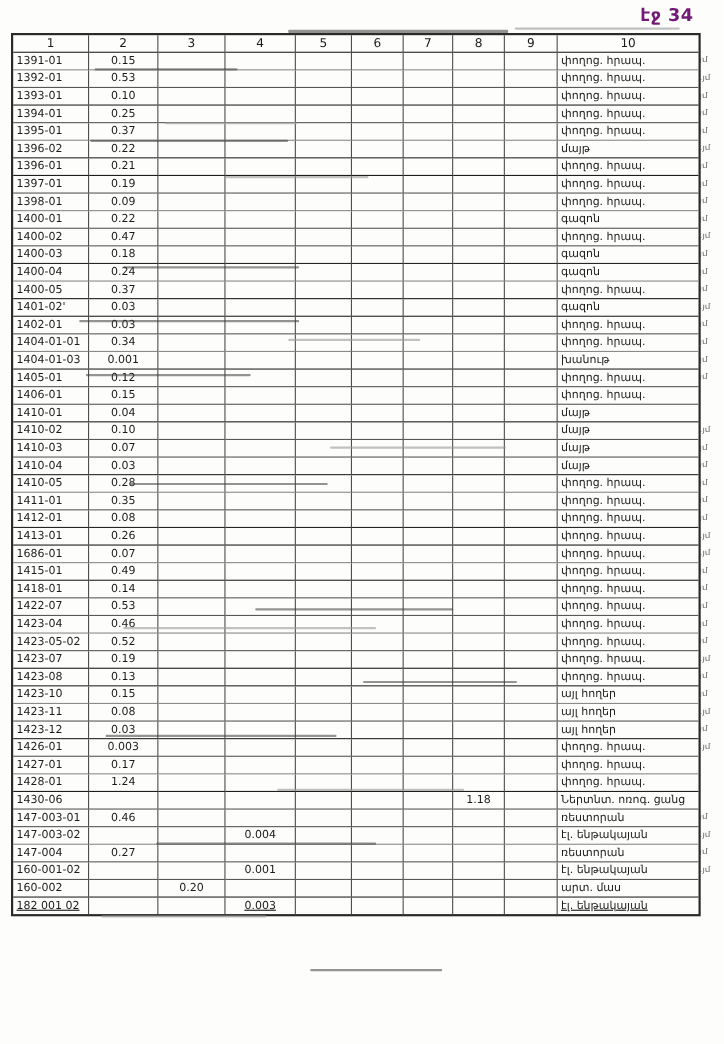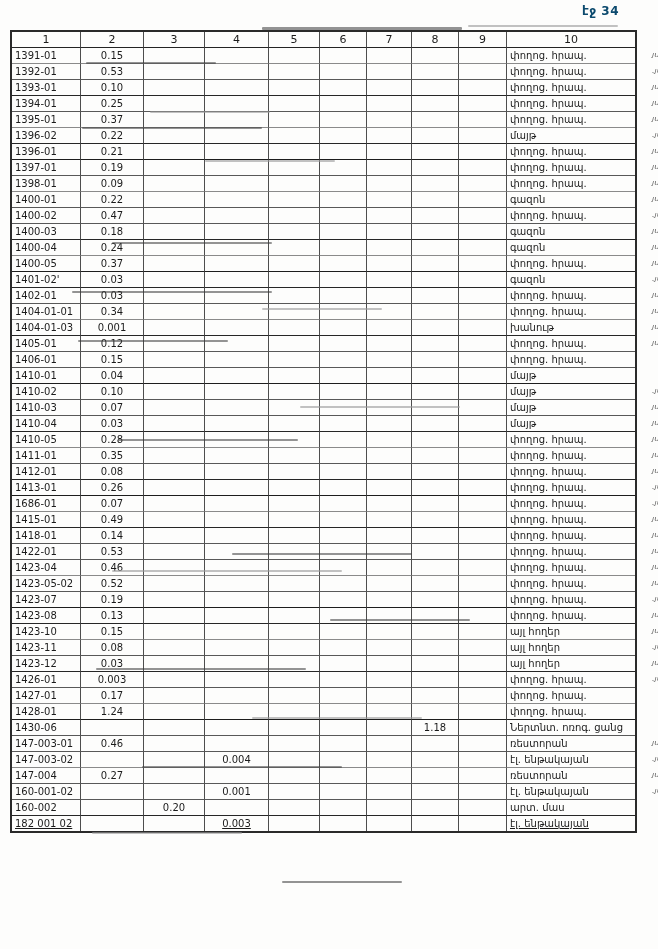--- a/index.html
+++ b/index.html
@@ -6,21 +6,21 @@
   #page{
     position:relative;
     width:658px;height:949px;
     background:#fdfdfc;
     font-family:"DejaVu Sans","Liberation Sans",sans-serif;
     color:#1b1b1b;
     overflow:hidden;
   }
   #page-label{
     position:absolute;top:4px;left:582px;
-    font-size:12px;font-weight:bold;color:#0c4a6e;
+    font-size:16px;font-weight:bold;color:#701a75;
     letter-spacing:0.5px;
   }
   #table-wrap{position:absolute;top:30px;left:10px;}
   table.scan-table{
     border-collapse:separate;border-spacing:0;
     table-layout:fixed;width:623px;
     border:2px solid #2a2a2a;
   }
   table.scan-table th, table.scan-table td{
     height:15px;
@@ -40,22 +40,22 @@
   table.scan-table tbody tr:last-child td{border-bottom:none;text-decoration:underline;}
   
   table.scan-table tbody tr:nth-child(3n) td{border-bottom-color:#262626;}
   table.scan-table tbody tr:nth-child(4n+1) td{border-bottom-color:#8a8a8a;}
   table.scan-table tbody tr:nth-child(7n) td{border-bottom-color:#1d1d1d;border-bottom-width:1px;}
   td.c1{text-align:left;padding-left:5px;}
   td.c2,td.c3,td.c4,td.c5,td.c6,td.c7,td.c8,td.c9{text-align:center;}
   td.c10{text-align:left;padding-left:4px;}
   #margin-marks{position:absolute;top:30px;left:636px;width:22px;}
   #margin-marks .mark{
-    position:absolute;left:16px;
-    font-size:8px;font-style:italic;color:#4a4a4a;opacity:0.85;
+    position:absolute;left:0;
+    font-size:8px;color:#4a4a4a;opacity:0.85;
     transform:scaleY(0.9);
     white-space:nowrap;
   }
   .streak{position:absolute;background:#3d3d3d;opacity:0.55;border-radius:1px;pointer-events:none;}
   .streak.light{background:#9a9a9a;opacity:0.6;}
 </style>
 </head>
 <body>
 
 <div id="page">
@@ -457,21 +457,21 @@
             <td class="c3"></td>
             <td class="c4"></td>
             <td class="c5"></td>
             <td class="c6"></td>
             <td class="c7"></td>
             <td class="c8"></td>
             <td class="c9"></td>
             <td class="c10">փողոց. հրապ.</td>
           </tr>
           <tr>
-            <td class="c1">1422-01</td>
+            <td class="c1">1422-07</td>
             <td class="c2">0.53</td>
             <td class="c3"></td>
             <td class="c4"></td>
             <td class="c5"></td>
             <td class="c6"></td>
             <td class="c7"></td>
             <td class="c8"></td>
             <td class="c9"></td>
             <td class="c10">փողոց. հրապ.</td>
           </tr>

